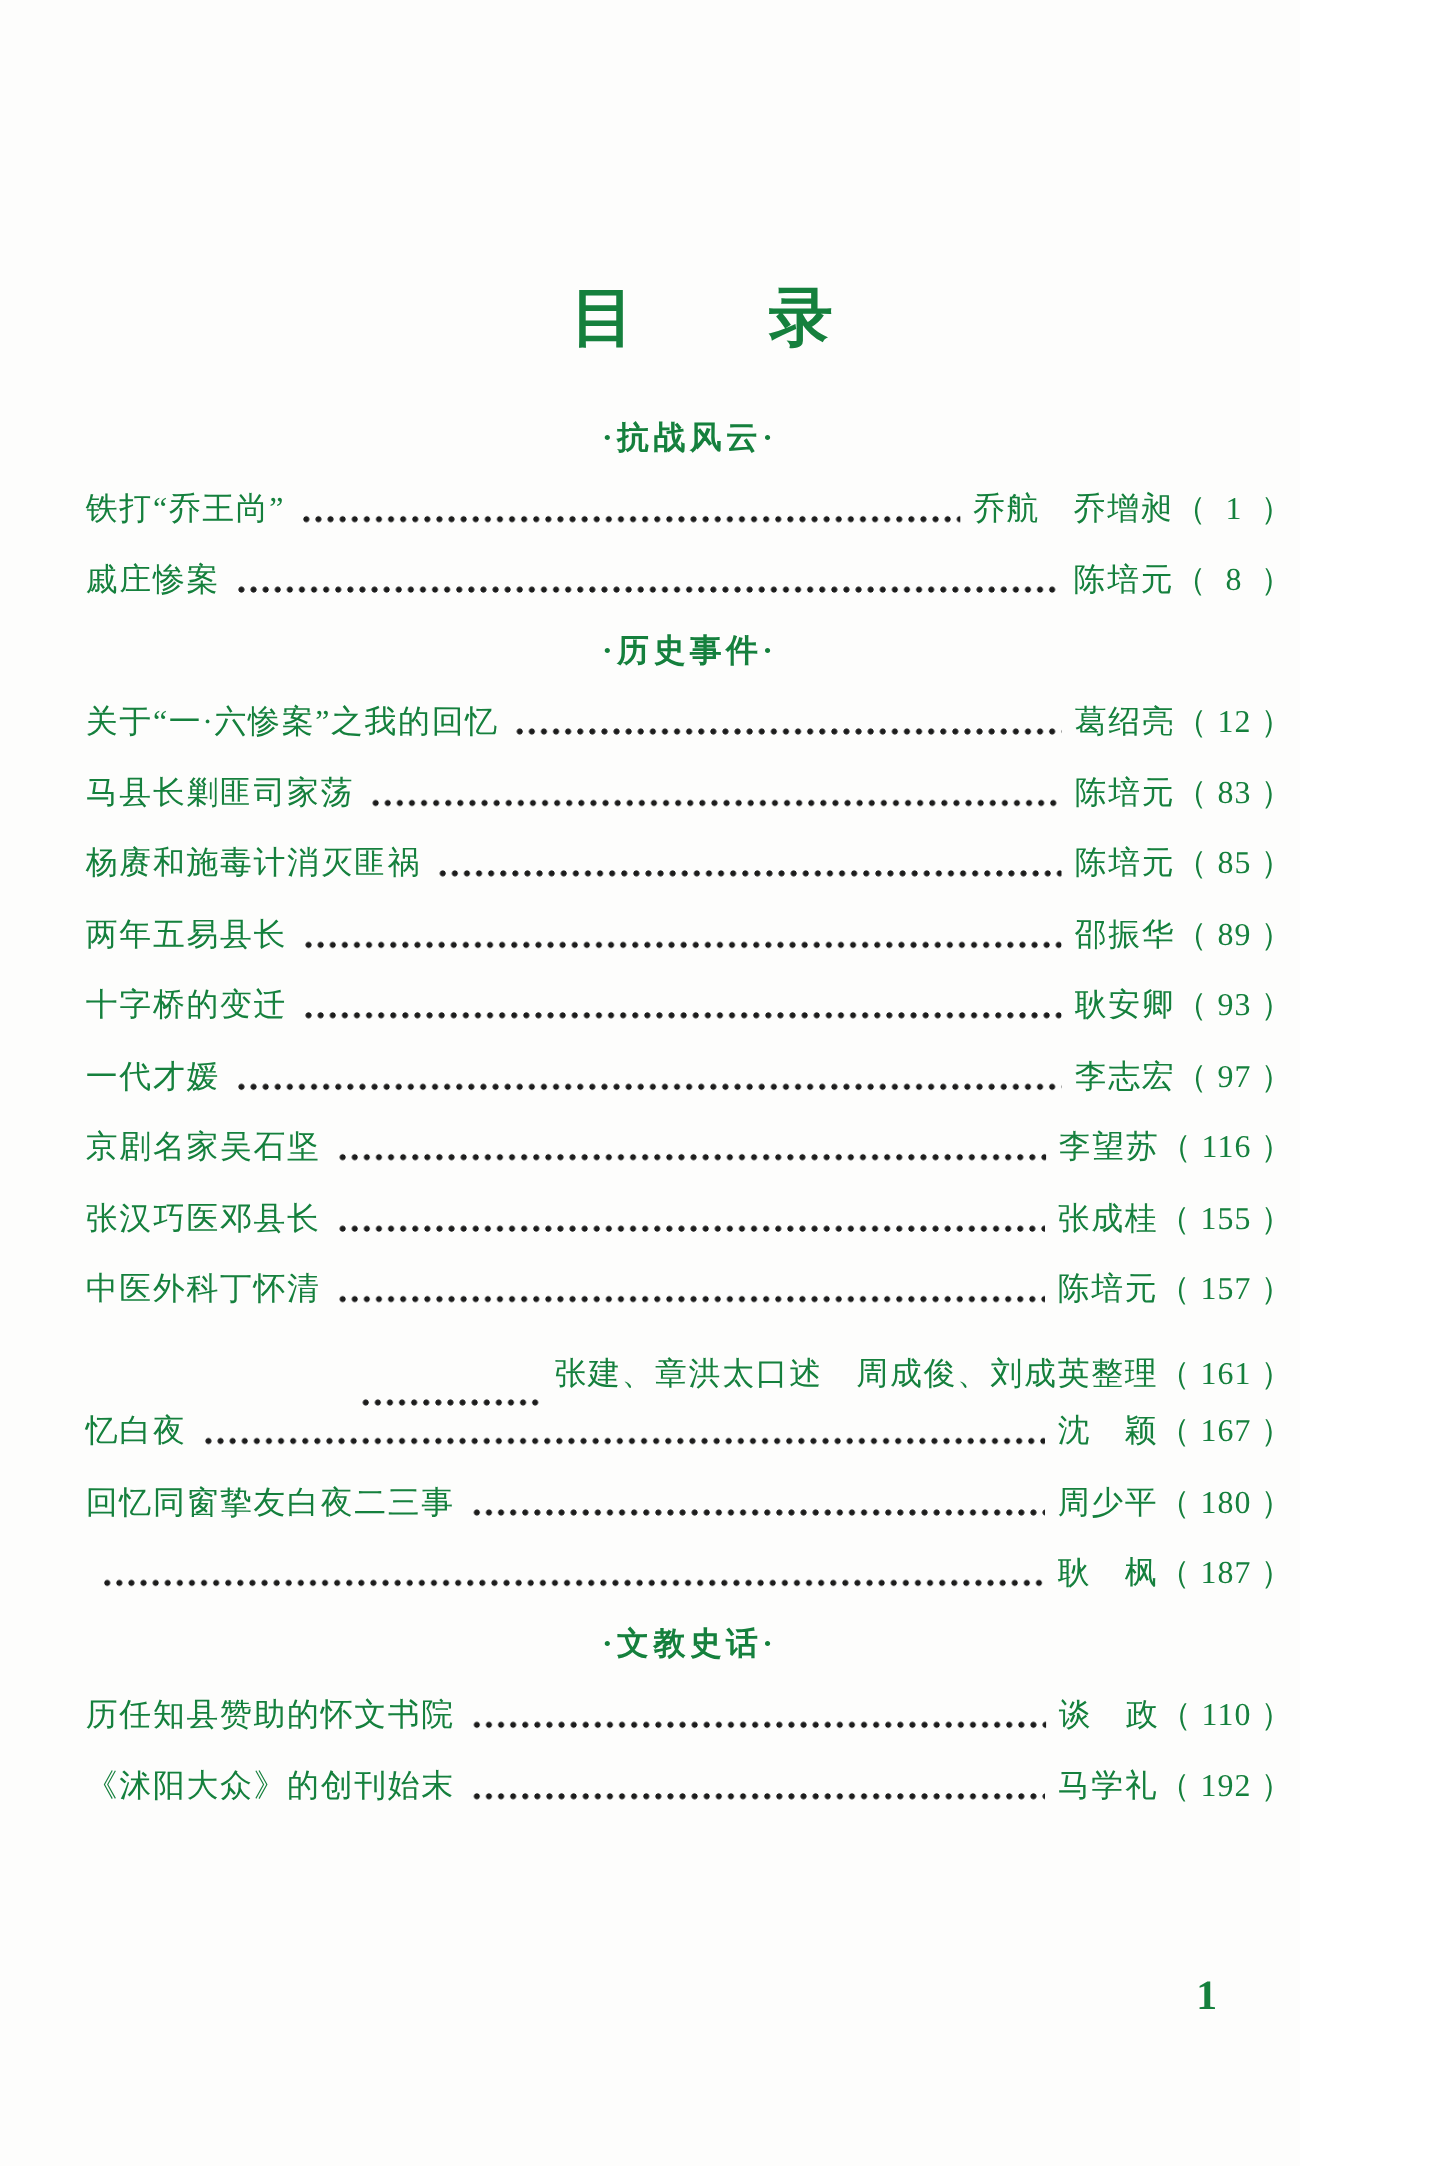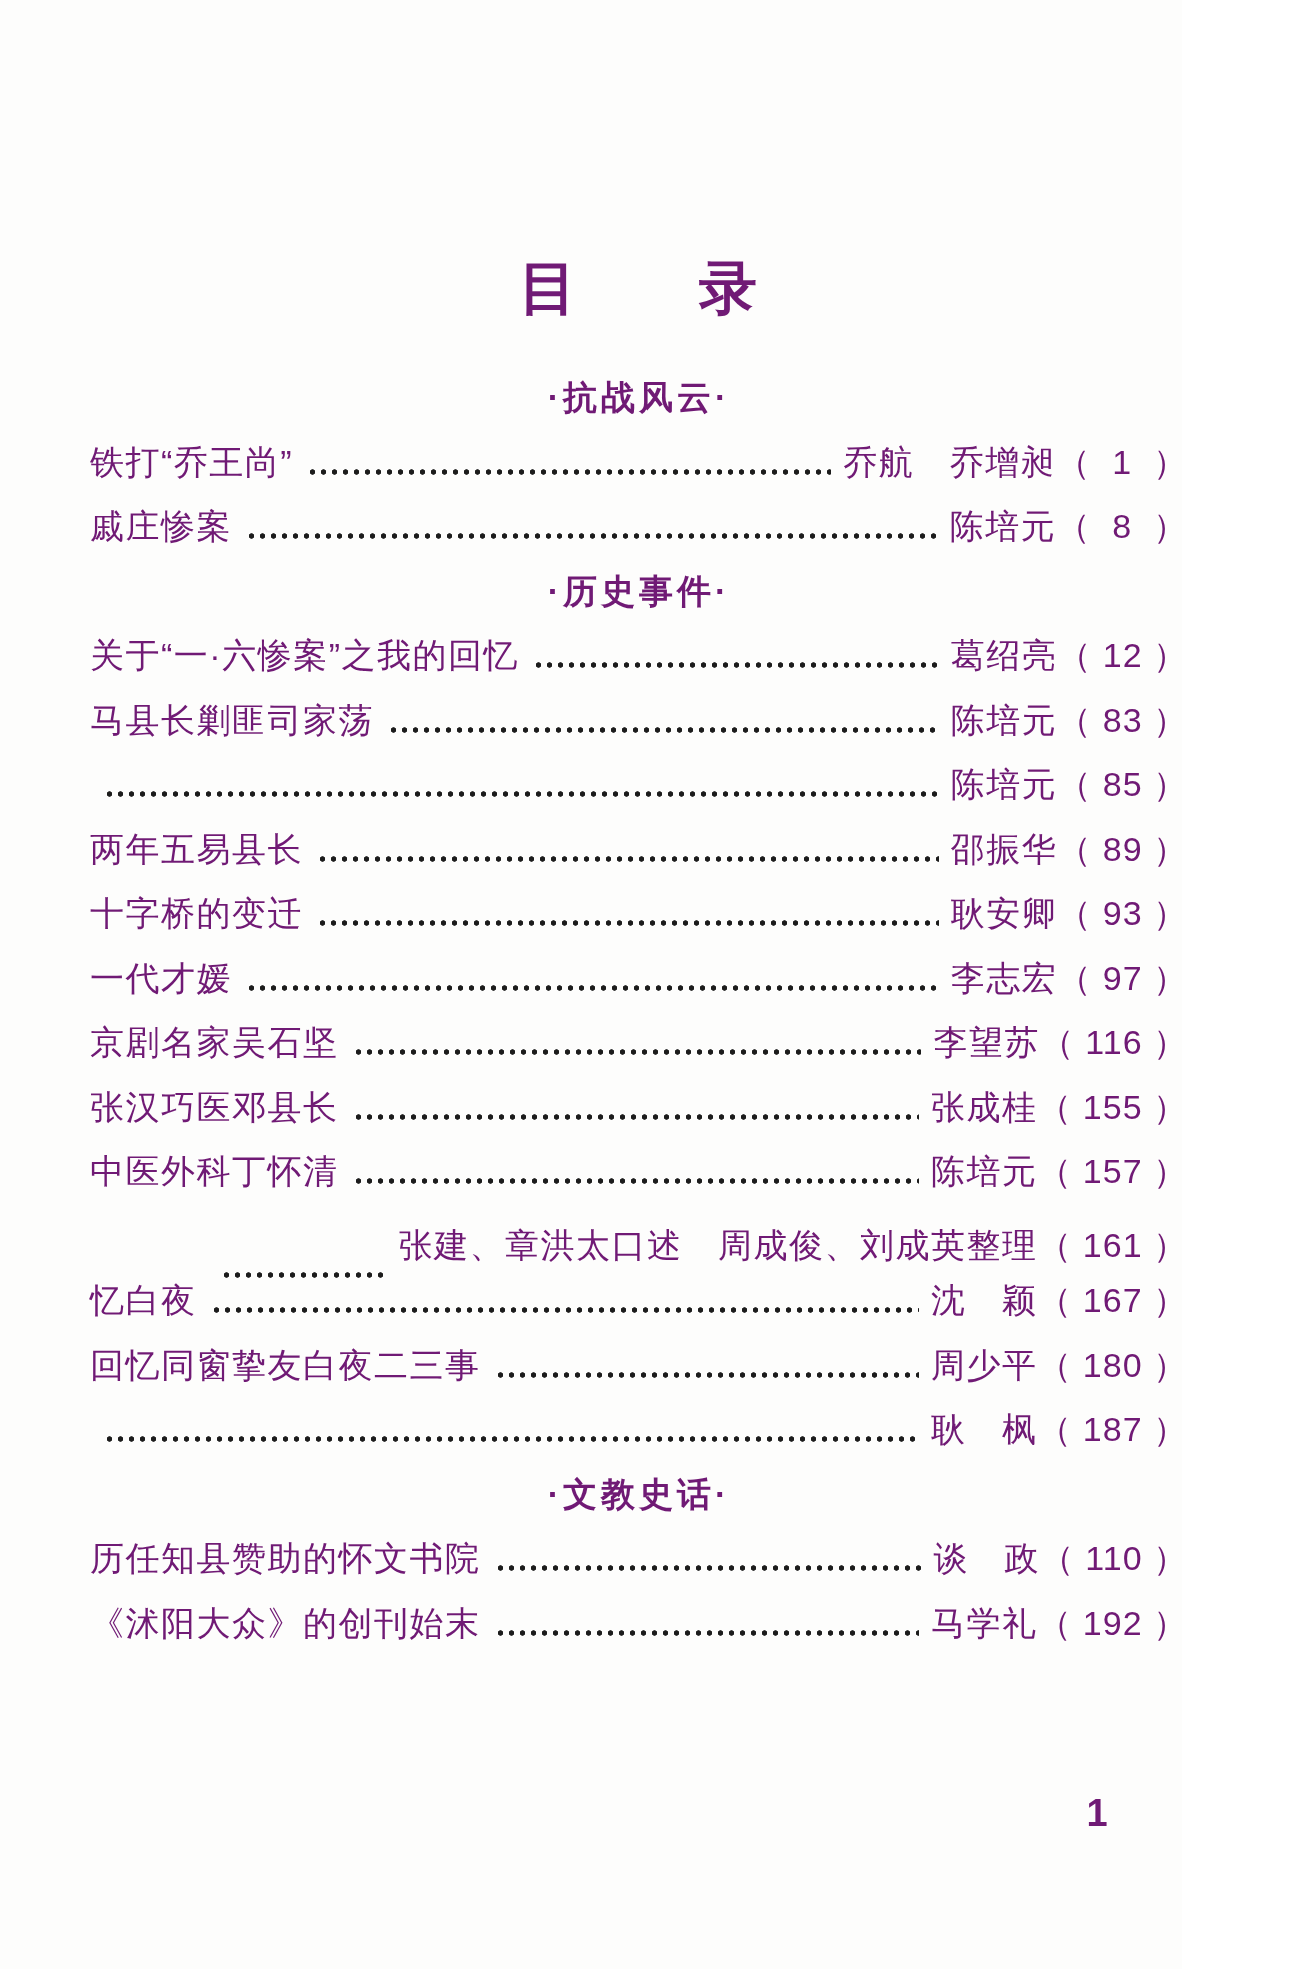--- a/index.html
+++ b/index.html
@@ -1,31 +1,31 @@
 <!DOCTYPE html>
 <html><head>
 <meta charset="utf-8">
 <style>
   html,body{margin:0;padding:0;background:#ffffff;}
   .page{
     position:relative;
     width:1182px;height:1969px;
     background:#fdfdfc;
-    color:#701a75;
-    font-family:Liberation Sans, sans-serif;
+    color:#15803d;
+    font-family:Liberation Serif, serif;
     overflow:hidden;
   }
   .title{
     position:absolute;left:90px;top:250px;width:1098px;
     text-align:center;font-size:58px;font-weight:bold;
     white-space:pre;letter-spacing:2px;
   }
   .content{
-    position:absolute;left:90px;top:366px;width:1098px;
-    font-size:34px;
+    position:absolute;left:78px;top:366px;width:1098px;
+    font-size:29px;
   }
   .line{height:64.5px;display:flex;align-items:center;}
   .heading{justify-content:center;font-weight:bold;letter-spacing:4px;}
   .t{white-space:pre;letter-spacing:1.5px;}
   .a{white-space:pre;letter-spacing:1.5px;}
   .p{white-space:pre;letter-spacing:1px;}
   .dots{
     flex:1 1 auto;height:6px;
     margin:0 12px 0 14px;
     transform:translateY(9px);
@@ -76,20 +76,21 @@
     </div>
 
     <div class="line entry">
       <span class="t">马县长剿匪司家荡</span>
       <span class="dots"></span>
       <span class="a">陈培元</span>
       <span class="p">（ 83 ）</span>
     </div>
 
     <div class="line entry">
+      <span class="t">杨赓和施毒计消灭匪祸</span>
       <span class="dots"></span>
       <span class="a">陈培元</span>
       <span class="p">（ 85 ）</span>
     </div>
 
     <div class="line entry">
       <span class="t">两年五易县长</span>
       <span class="dots"></span>
       <span class="a">邵振华</span>
       <span class="p">（ 89 ）</span>

